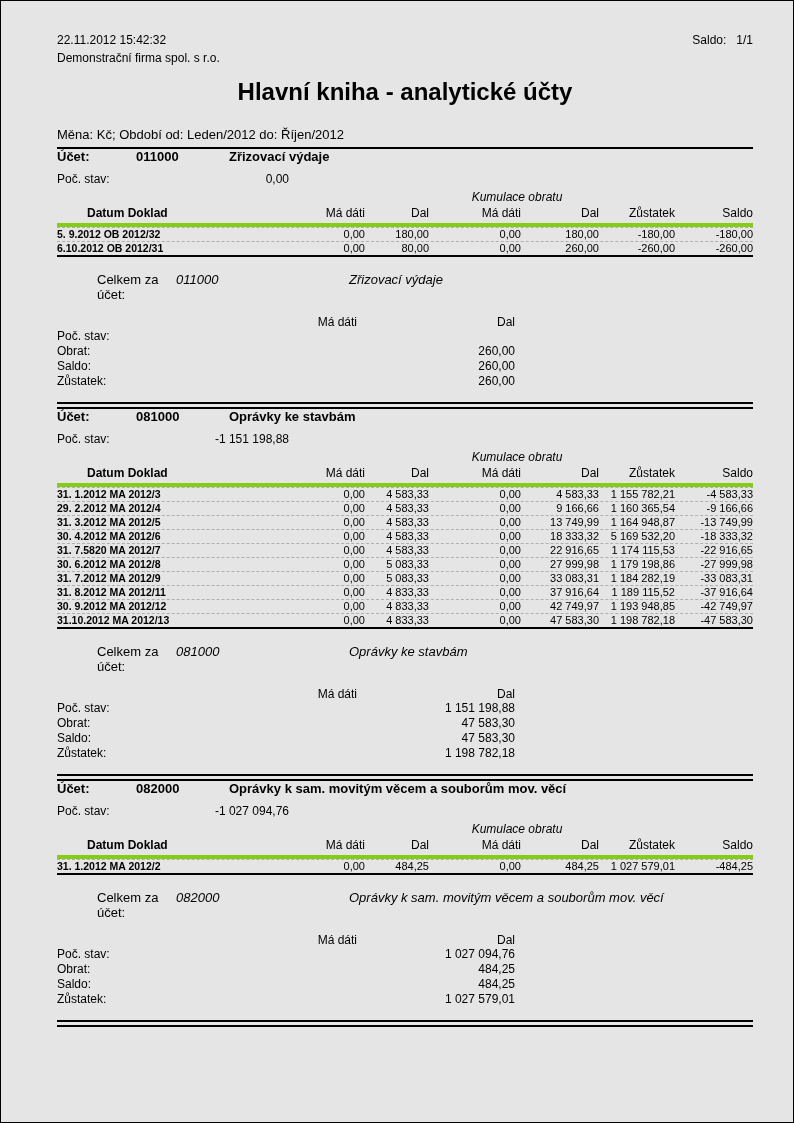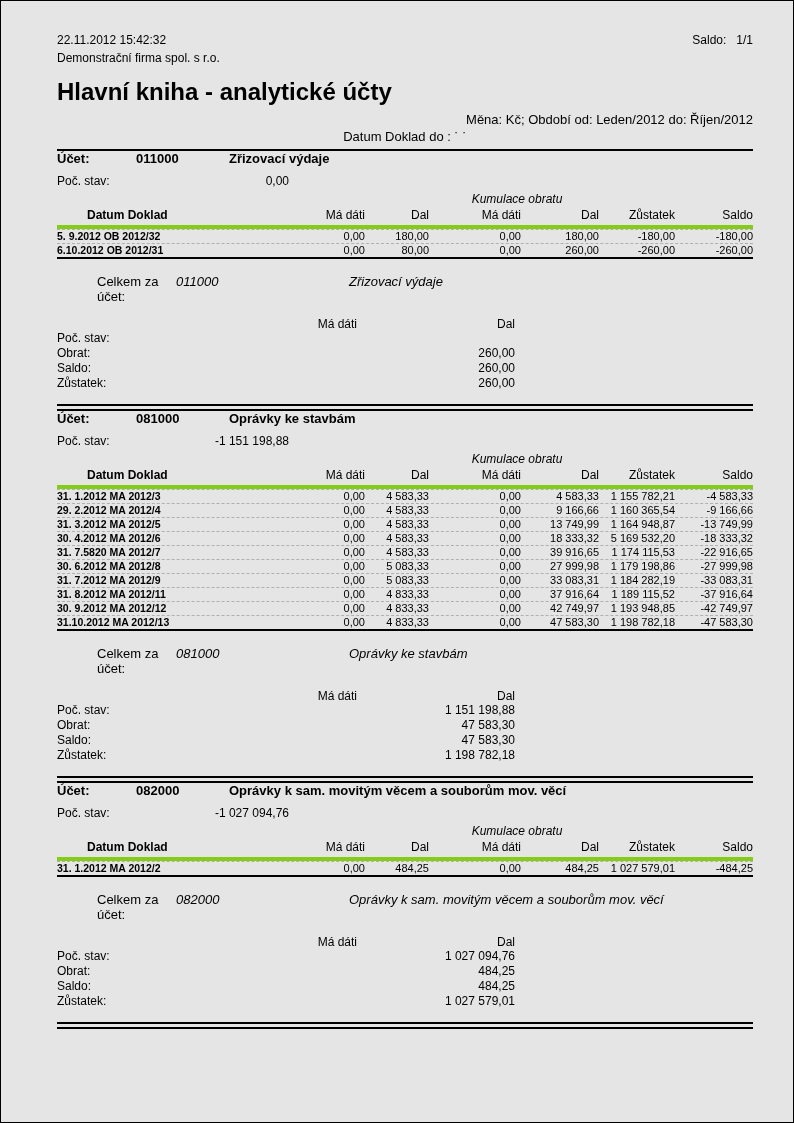--- a/index.html
+++ b/index.html
@@ -14,22 +14,22 @@
     background:#e5e5e5;
     border:1px solid #000;
     overflow:hidden;
   }
   .content { padding:32px 0 0 56px; width:752px; }
 
   
   .meta-row { display:flex; justify-content:space-between; font-size:12px; width:696px; }
   .page-num { display:flex; gap:10px; }
   .firm { font-size:12px; margin-top:4px; }
-  .title { width:696px; text-align:left; font-size:24px; font-weight:bold; margin-top:13px; }
-  .subtitle { width:696px; text-align:right; font-size:13px; margin-top:6px; }
+  .title { width:696px; text-align:center; font-size:24px; font-weight:bold; margin-top:13px; }
+  .subtitle { width:696px; text-align:left; font-size:13px; margin-top:21px; }
   .datefilter { width:696px; text-align:center; font-size:13px; margin-top:2px; }
   .toprule { width:696px; border-top:2px solid #000; margin-top:5px; }
 
   
   .acct-head { display:grid; grid-template-columns:79px 93px auto; font-weight:bold; font-size:13px; width:696px; }
   .poc { margin-top:8px; display:grid; grid-template-columns:100px 132px auto; font-size:12px; width:696px; }
   .poc .val { text-align:right; }
   .kumulace { width:260px; margin-left:330px; text-align:center; font-size:12px; margin-top:4px;font-style:italic; }
 
   .dhead {
@@ -72,24 +72,20 @@
       <span>22.11.2012 15:42:32</span>
       <span class="page-num">
         <span>Saldo:</span>
         <span>1/1</span>
       </span>
     </div>
     <div class="firm">Demonstrační firma spol. s r.o.</div>
 
     <div class="title">Hlavní kniha - analytické účty</div>
     <div class="subtitle">Měna: Kč; Období od: Leden/2012 do: Říjen/2012</div>
-    <div class="datefilter">
-      <span>Datum Doklad do :</span>
-      <span>˙ ˙</span>
-    </div>
     <div class="toprule"></div>
 
     <div>
   <section>
     <div class="acct-head">
       <span>Účet:</span>
       <span>011000</span>
       <span>Zřizovací výdaje</span>
     </div>
     <div class="poc">
@@ -221,21 +217,21 @@
               <div class="num">0,00</div>
               <div class="num">18 333,32</div>
               <div class="num">5 169 532,20</div>
               <div class="num">-18 333,32</div>
             </div>
             <div class="drow">
               <div class="c0">31. 7.5820 MA 2012/7</div>
               <div class="num">0,00</div>
               <div class="num">4 583,33</div>
               <div class="num">0,00</div>
-              <div class="num">39 916,65</div>
+              <div class="num">22 916,65</div>
               <div class="num">1 174 115,53</div>
               <div class="num">-22 916,65</div>
             </div>
             <div class="drow">
               <div class="c0">30. 6.2012 MA 2012/8</div>
               <div class="num">0,00</div>
               <div class="num">5 083,33</div>
               <div class="num">0,00</div>
               <div class="num">27 999,98</div>
               <div class="num">1 179 198,86</div>

